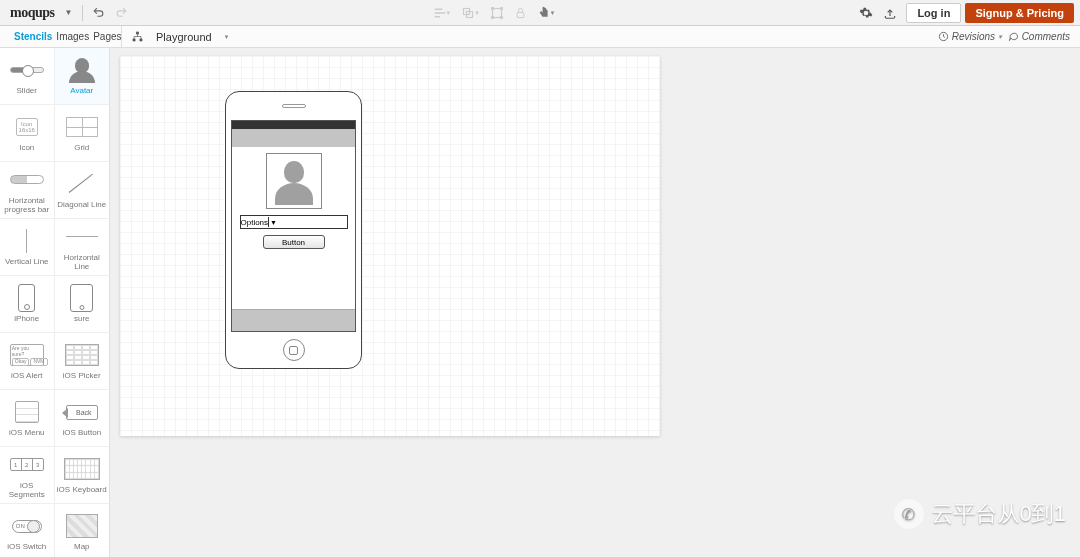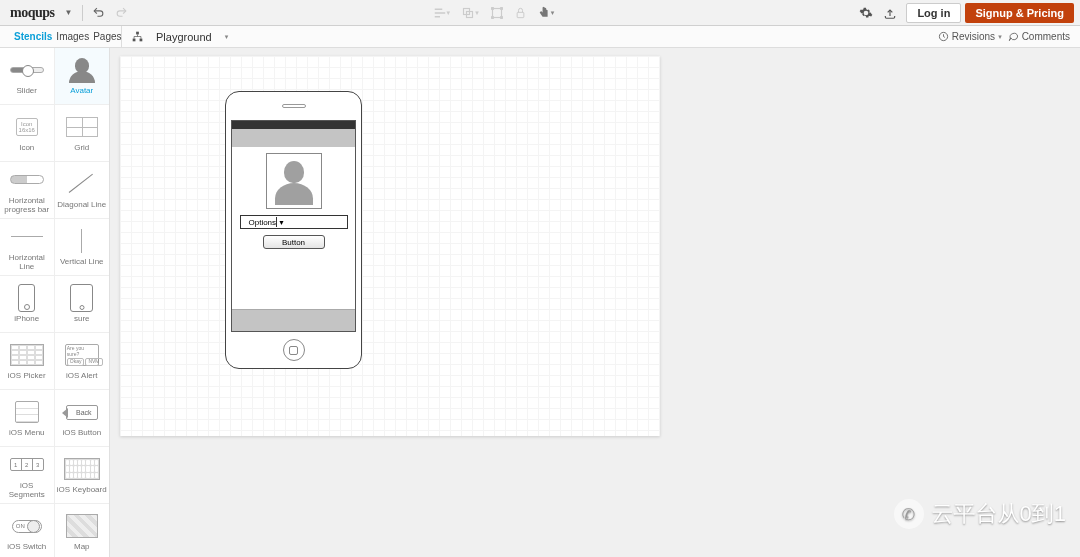--- a/index.html
+++ b/index.html
@@ -13,42 +13,42 @@
 .flex-spacer{flex:1;}
 .tb-group{display:flex;align-items:center;gap:2px;margin:0 4px;}
 .btn-login{background:#fff;border:1px solid #ccc;border-radius:2px;padding:3px 10px;font-size:11px;font-weight:bold;color:#333;cursor:pointer;margin-left:4px;}
 .btn-signup{background:#c2410c;color:#fff;border:none;border-radius:2px;padding:4px 10px;font-size:11px;font-weight:bold;cursor:pointer;margin-left:4px;}
 .subbar{height:22px;background:#fbfbfb;border-bottom:1px solid #ddd;display:flex;align-items:center;padding-left:12px;}
 .left-tabs{width:110px;display:flex;align-items:center;justify-content:space-around;font-size:10px;color:#444;border-right:1px solid #ddd;height:100%;}
 .left-tabs span{cursor:pointer;padding:0 2px;}
 .left-tabs .active{color:#0a9fd8;font-weight:bold;}
 .playground{display:flex;align-items:center;font-size:11px;color:#333;padding:0 10px;gap:13px;cursor:pointer;}
 .sub-right{margin-left:auto;display:flex;align-items:center;gap:6px;padding-right:10px;font-size:10px;color:#555;}
-.sub-right .link{display:flex;align-items:center;gap:3px;cursor:pointer;}
+.sub-right .link{display:flex;align-items:center;gap:3px;cursor:pointer;font-style:italic;}
 .main{display:flex;height:calc(557px - 48px);}
 .sidebar{width:110px;background:#fff;border-right:1px solid #e0e0e0;overflow:hidden;}
 .stencil-grid{display:grid;grid-template-columns:1fr 1fr;}
 .stencil{height:57px;border-right:1px solid #eee;border-bottom:1px solid #eee;display:flex;flex-direction:column;align-items:center;justify-content:center;gap:3px;cursor:pointer;background:#fff;}
 .stencil:nth-child(2n){border-right:none;}
 .stencil.selected{background:#f5fbfe;}
 .st-icon{height:28px;width:44px;display:flex;align-items:center;justify-content:center;}
 .st-label{font-size:8px;color:#777;text-align:center;line-height:1.1;max-width:50px;}
 .stencil.selected .st-label{color:#0a9fd8;}
 .canvas-area{flex:1;background:#f0f0f0;position:relative;}
 .paper{position:absolute;left:10px;top:8px;width:540px;height:380px;background:#fff;box-shadow:0 1px 3px rgba(0,0,0,0.15);background-image:linear-gradient(#f4f4f4 1px,transparent 1px),linear-gradient(90deg,#f4f4f4 1px,transparent 1px);background-size:11px 11px;}
 .phone{position:absolute;left:105px;top:35px;width:137px;height:278px;border:1.5px solid #444;border-radius:14px;background:#fff;}
 .speaker{position:absolute;top:12px;left:50%;transform:translateX(-50%);width:24px;height:4px;border:1px solid #999;border-radius:3px;}
 .screen{position:absolute;top:28px;left:5px;right:5px;bottom:36px;border:1px solid #555;background:#fff;}
 .statusbar{height:8px;background:#333;}
 .header-band{height:18px;background:#c4c4c4;}
 .content{padding:6px 4px;display:flex;flex-direction:column;align-items:center;gap:6px;}
 .avatar-box{width:56px;height:56px;border:1px solid #888;background:#fff;position:relative;}
 .avatar-head{position:absolute;top:7px;left:50%;transform:translateX(-50%);width:20px;height:22px;background:#a0a0a0;border-radius:50% 50% 45% 45%;}
 .avatar-body{position:absolute;bottom:3px;left:8px;right:8px;height:22px;background:#a0a0a0;border-radius:50% 50% 0 0/70% 70% 0 0;}
-.select{width:108px;height:14px;border:1px solid #333;display:flex;align-items:center;justify-content:flex-start;padding:0 8px;font-size:8px;background:#fff;}
+.select{width:108px;height:14px;border:1px solid #333;display:flex;align-items:center;justify-content:flex-start;padding:0 0;font-size:8px;background:#fff;}
 .select .arrow{width:10px;height:10px;border-left:1px solid #333;display:flex;align-items:center;justify-content:center;font-size:7px;}
 .mock-btn{width:62px;height:14px;border:1px solid #555;background:linear-gradient(#fff,#e4e4e4);border-radius:3px;font-size:8px;display:flex;align-items:center;justify-content:center;}
 .footer-band{position:absolute;bottom:0;left:0;right:0;height:22px;background:#c4c4c4;border-top:1px solid #aaa;}
 .home-btn{position:absolute;bottom:7px;left:50%;transform:translateX(-50%);width:22px;height:22px;border:1.5px solid #888;border-radius:50%;display:flex;align-items:center;justify-content:center;}
 .home-btn::after{content:"";width:7px;height:7px;border:1.5px solid #888;border-radius:2px;}
 .watermark{position:absolute;right:14px;bottom:28px;display:flex;align-items:center;gap:8px;color:#fff;font-size:22px;font-weight:500;text-shadow:0 1px 2px rgba(0,0,0,0.4);font-family:"Microsoft YaHei",sans-serif;}
 .wm-badge{width:30px;height:30px;background:rgba(255,255,255,0.55);border-radius:50%;display:flex;align-items:center;justify-content:center;color:#999;font-size:16px;}
 
 .i-slider{width:34px;height:6px;border:1px solid #aaa;border-radius:4px;background:linear-gradient(90deg,#888 40%,#eee 40%);position:relative;}
 .i-slider::after{content:"";position:absolute;left:36%;top:-3px;width:10px;height:10px;border:1px solid #888;border-radius:50%;background:#fff;}
@@ -233,76 +233,76 @@
           <div class="st-label">Horizontal progress bar</div>
         </div>
       <div class="stencil">
           <div class="st-icon">
             <div class="i-diag"></div>
           </div>
           <div class="st-label">Diagonal Line</div>
         </div>
       <div class="stencil">
           <div class="st-icon">
+            <div class="i-vline"></div>
+          </div>
+          <div class="st-label">Vertical Line</div>
+        </div>
+      <div class="stencil">
+          <div class="st-icon">
             <div class="i-hline"></div>
           </div>
           <div class="st-label">Horizontal Line</div>
         </div>
       <div class="stencil">
           <div class="st-icon">
-            <div class="i-vline"></div>
-          </div>
-          <div class="st-label">Vertical Line</div>
-        </div>
-      <div class="stencil">
-          <div class="st-icon">
             <div class="i-iphone"></div>
           </div>
           <div class="st-label">iPhone</div>
         </div>
       <div class="stencil">
           <div class="st-icon">
             <div class="i-ipad"></div>
           </div>
           <div class="st-label">sure</div>
-        </div>
-      <div class="stencil">
-          <div class="st-icon">
-            <div class="i-picker">
-              <div></div>
-              <div></div>
-              <div></div>
-              <div></div>
-              <div></div>
-              <div></div>
-              <div></div>
-              <div></div>
-              <div></div>
-              <div></div>
-              <div></div>
-              <div></div>
-              <div></div>
-              <div></div>
-              <div></div>
-              <div></div>
-            </div>
-          </div>
-          <div class="st-label">iOS Picker</div>
         </div>
       <div class="stencil">
           <div class="st-icon">
             <div class="i-alert">
               <span>Are you sure?</span>
               <div class="i-alert-row">
                 <span class="i-alert-btn">Okay</span>
                 <span class="i-alert-btn">NVM</span>
               </div>
             </div>
           </div>
           <div class="st-label">iOS Alert</div>
+        </div>
+      <div class="stencil">
+          <div class="st-icon">
+            <div class="i-picker">
+              <div></div>
+              <div></div>
+              <div></div>
+              <div></div>
+              <div></div>
+              <div></div>
+              <div></div>
+              <div></div>
+              <div></div>
+              <div></div>
+              <div></div>
+              <div></div>
+              <div></div>
+              <div></div>
+              <div></div>
+              <div></div>
+            </div>
+          </div>
+          <div class="st-label">iOS Picker</div>
         </div>
       <div class="stencil">
           <div class="st-icon">
             <div class="i-menu">
               <div></div>
               <div></div>
               <div></div>
             </div>
           </div>
           <div class="st-label">iOS Menu</div>

